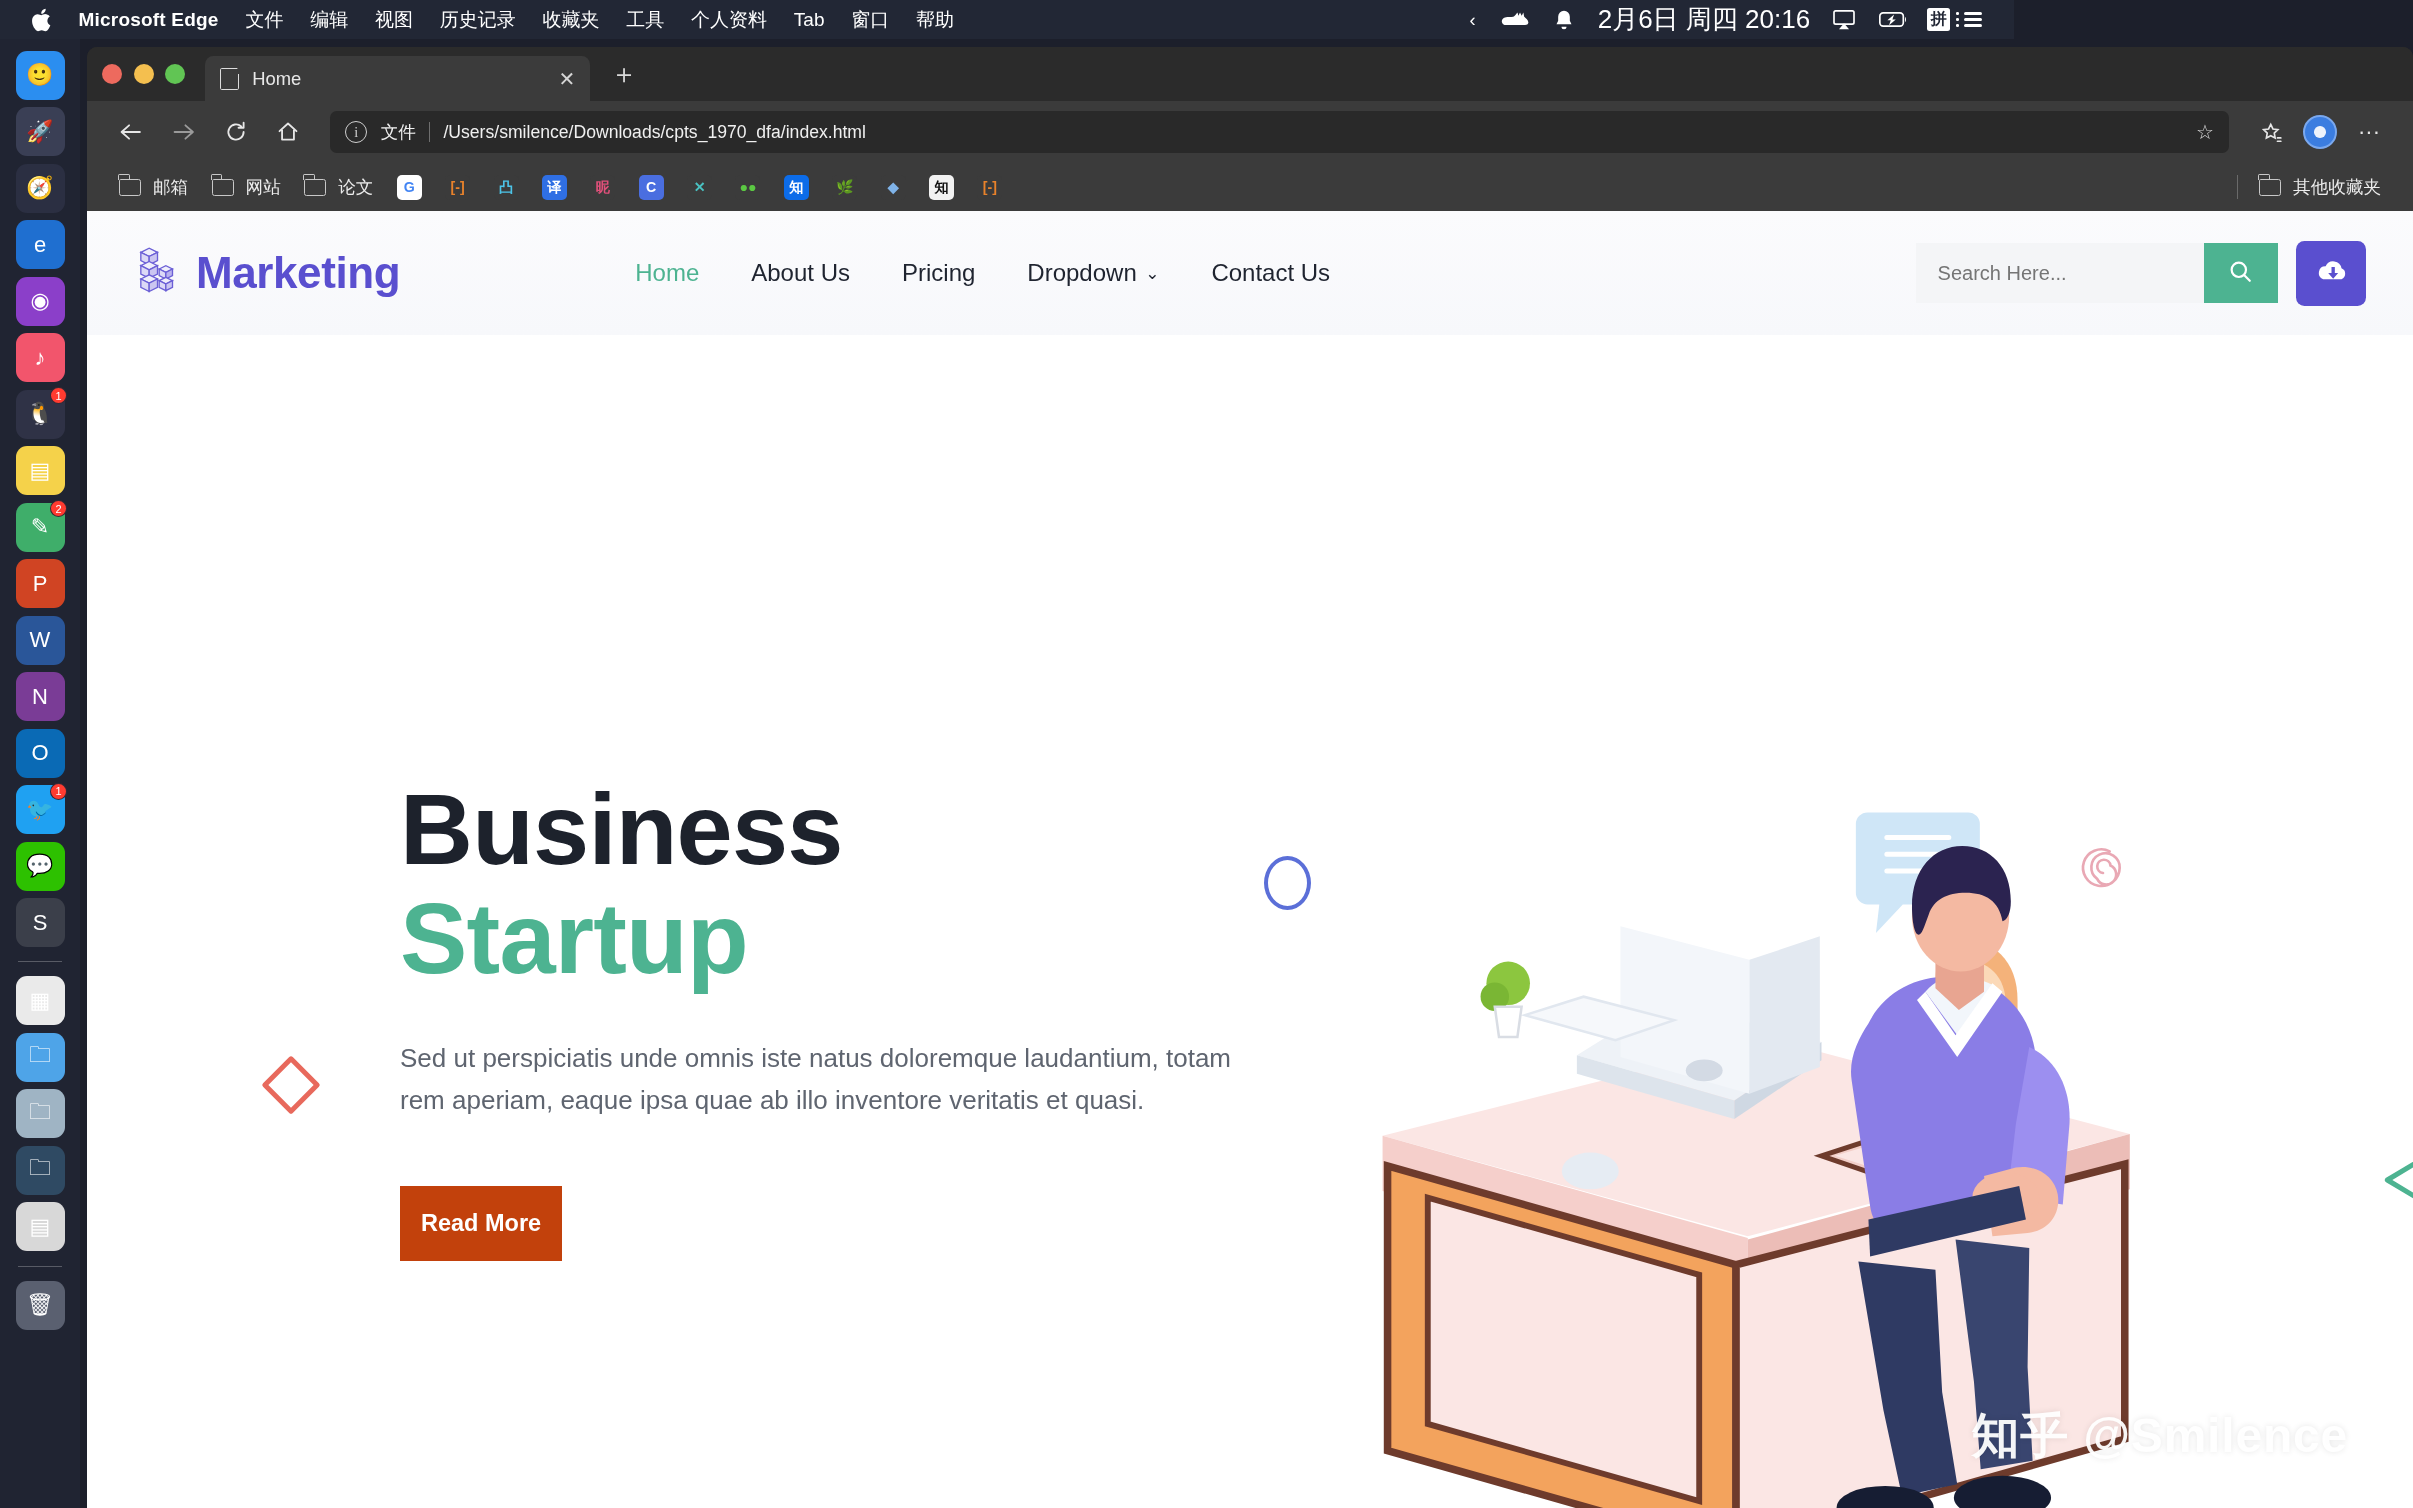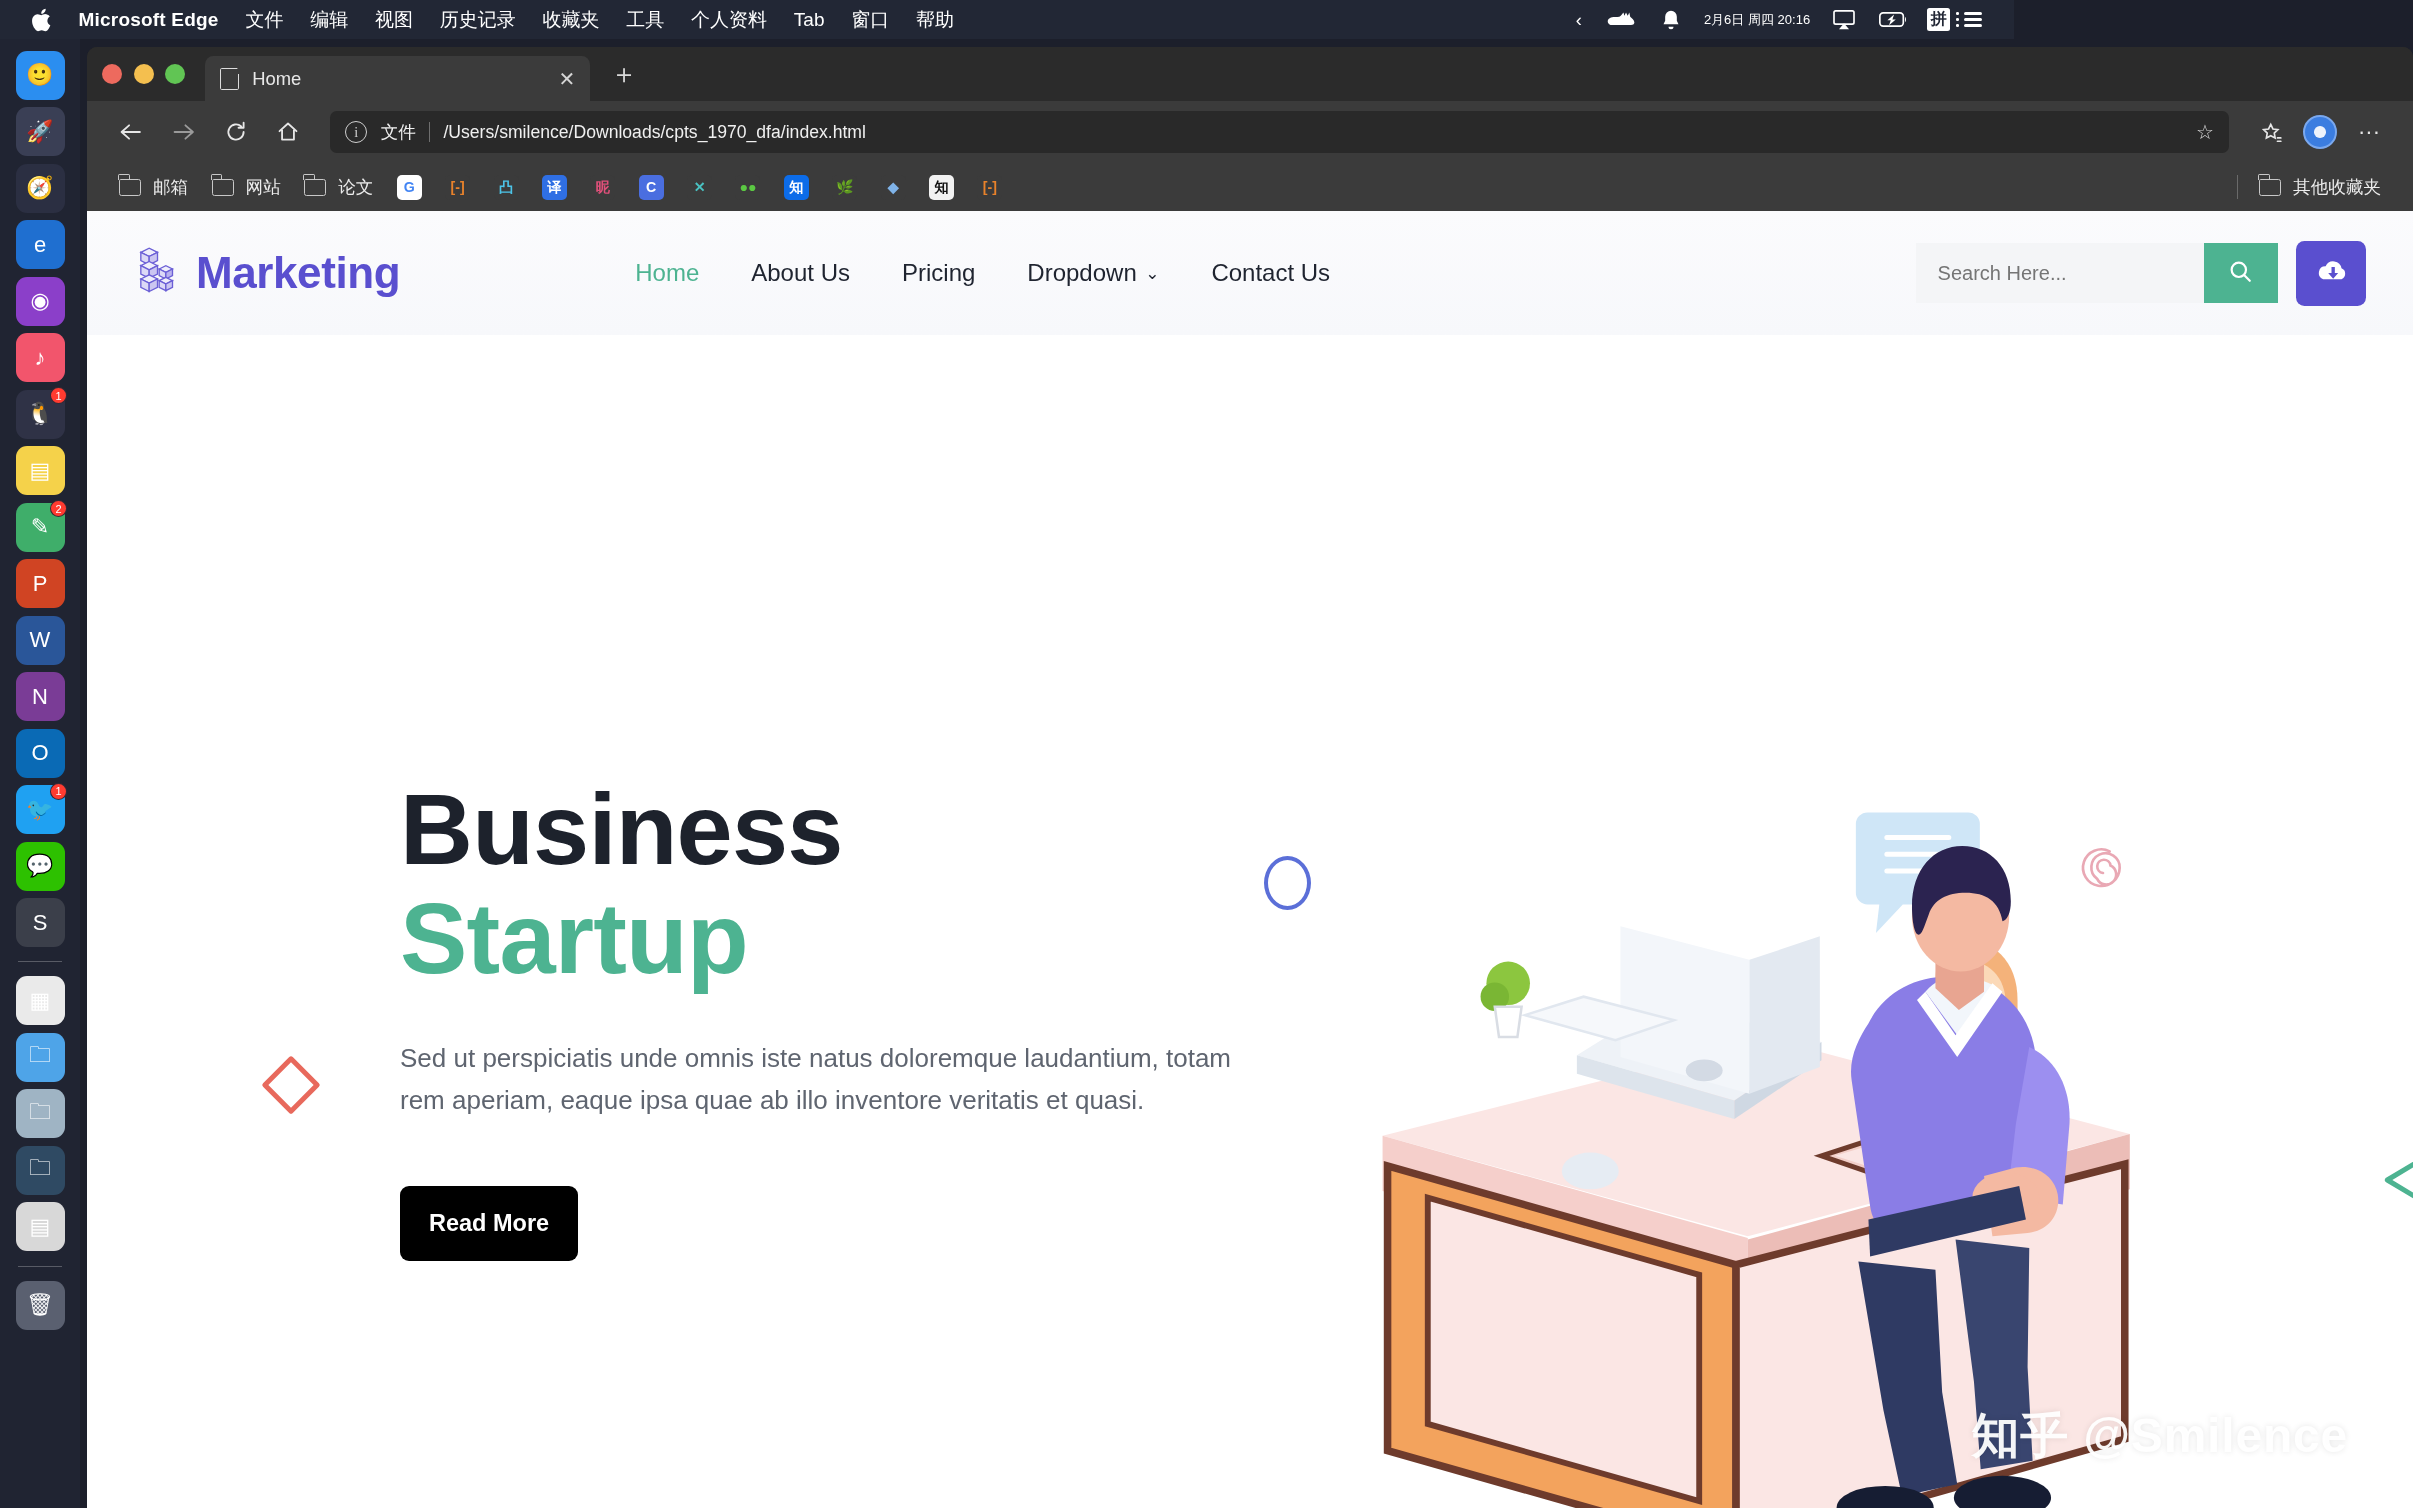--- a/index.html
+++ b/index.html
@@ -26,21 +26,21 @@
     margin-left: 23.5px; margin-right: 6.7px;
     font-size: 23.5px; line-height: 1;
   }
   .menu-app-name { font-weight: bold; font-size: 19px; padding: 0 13.4px; letter-spacing: 0.2px; }
   .menu-item { font-size: 19px; padding: 0 13.4px; white-space: nowrap; }
   .menubar-right {
     margin-left: auto; display: flex; align-items: center;
     gap: 0px; padding-right: 22px;
   }
   .mb-icon { padding: 0 11.7px; font-size: 18.4px; display: flex; align-items: center; }
-  .mb-date { font-size: 13px; padding: 0 11.7px; white-space: nowrap; }
+  .mb-date { font-size: 26px; padding: 0 11.7px; white-space: nowrap; }
   .ime-badge {
     background: #ffffff; color: #222735;
     font-size: 16px; font-weight: bold;
     border-radius: 2.5px; padding: 0.8px 3.4px;
     margin: 0 8.4px;
   }
   .ctrl-center { display: flex; flex-direction: column; gap: 3.4px; padding: 0 10px 0 5px; }
   .ctrl-center span { display: block; width: 18.4px; height: 2.5px; background: #fff; border-radius: 1.7px; position: relative; }
   .ctrl-center span::before { content:""; position:absolute; left:-7.5px; top:0; width:2.5px; height:2.5px; background:#fff; border-radius:50%; }
 
@@ -213,23 +213,23 @@
     font-size: 101px; font-weight: bold; line-height: 1.08;
     color: #1d222c; letter-spacing: -0.8px;
   }
   .hero-h1 .accent { color: #4db391; display: block; }
   .hero-p {
     margin-top: 44px; font-size: 26px; line-height: 1.62; color: #5f6570;
     max-width: 863px;
   }
   .read-more {
     margin-top: 65px; display: inline-block;
-    background: #000000; color: #fff;
+    background: #c2410c; color: #fff;
     font-size: 23.5px; font-weight: bold;
-    padding: 24px 29px; border: none; border-radius: 9px;
+    padding: 24px 21px; border: none; border-radius: 0;
     font-family: "Liberation Sans", sans-serif;
   }
 
   
   .deco { position: absolute; }
   .deco-diamond {
     left: 183px; top: 729px; width: 42px; height: 42px;
     border: 5.9px solid #e8695c; transform: rotate(45deg); border-radius: 2.5px;
   }
   .deco-circle {

